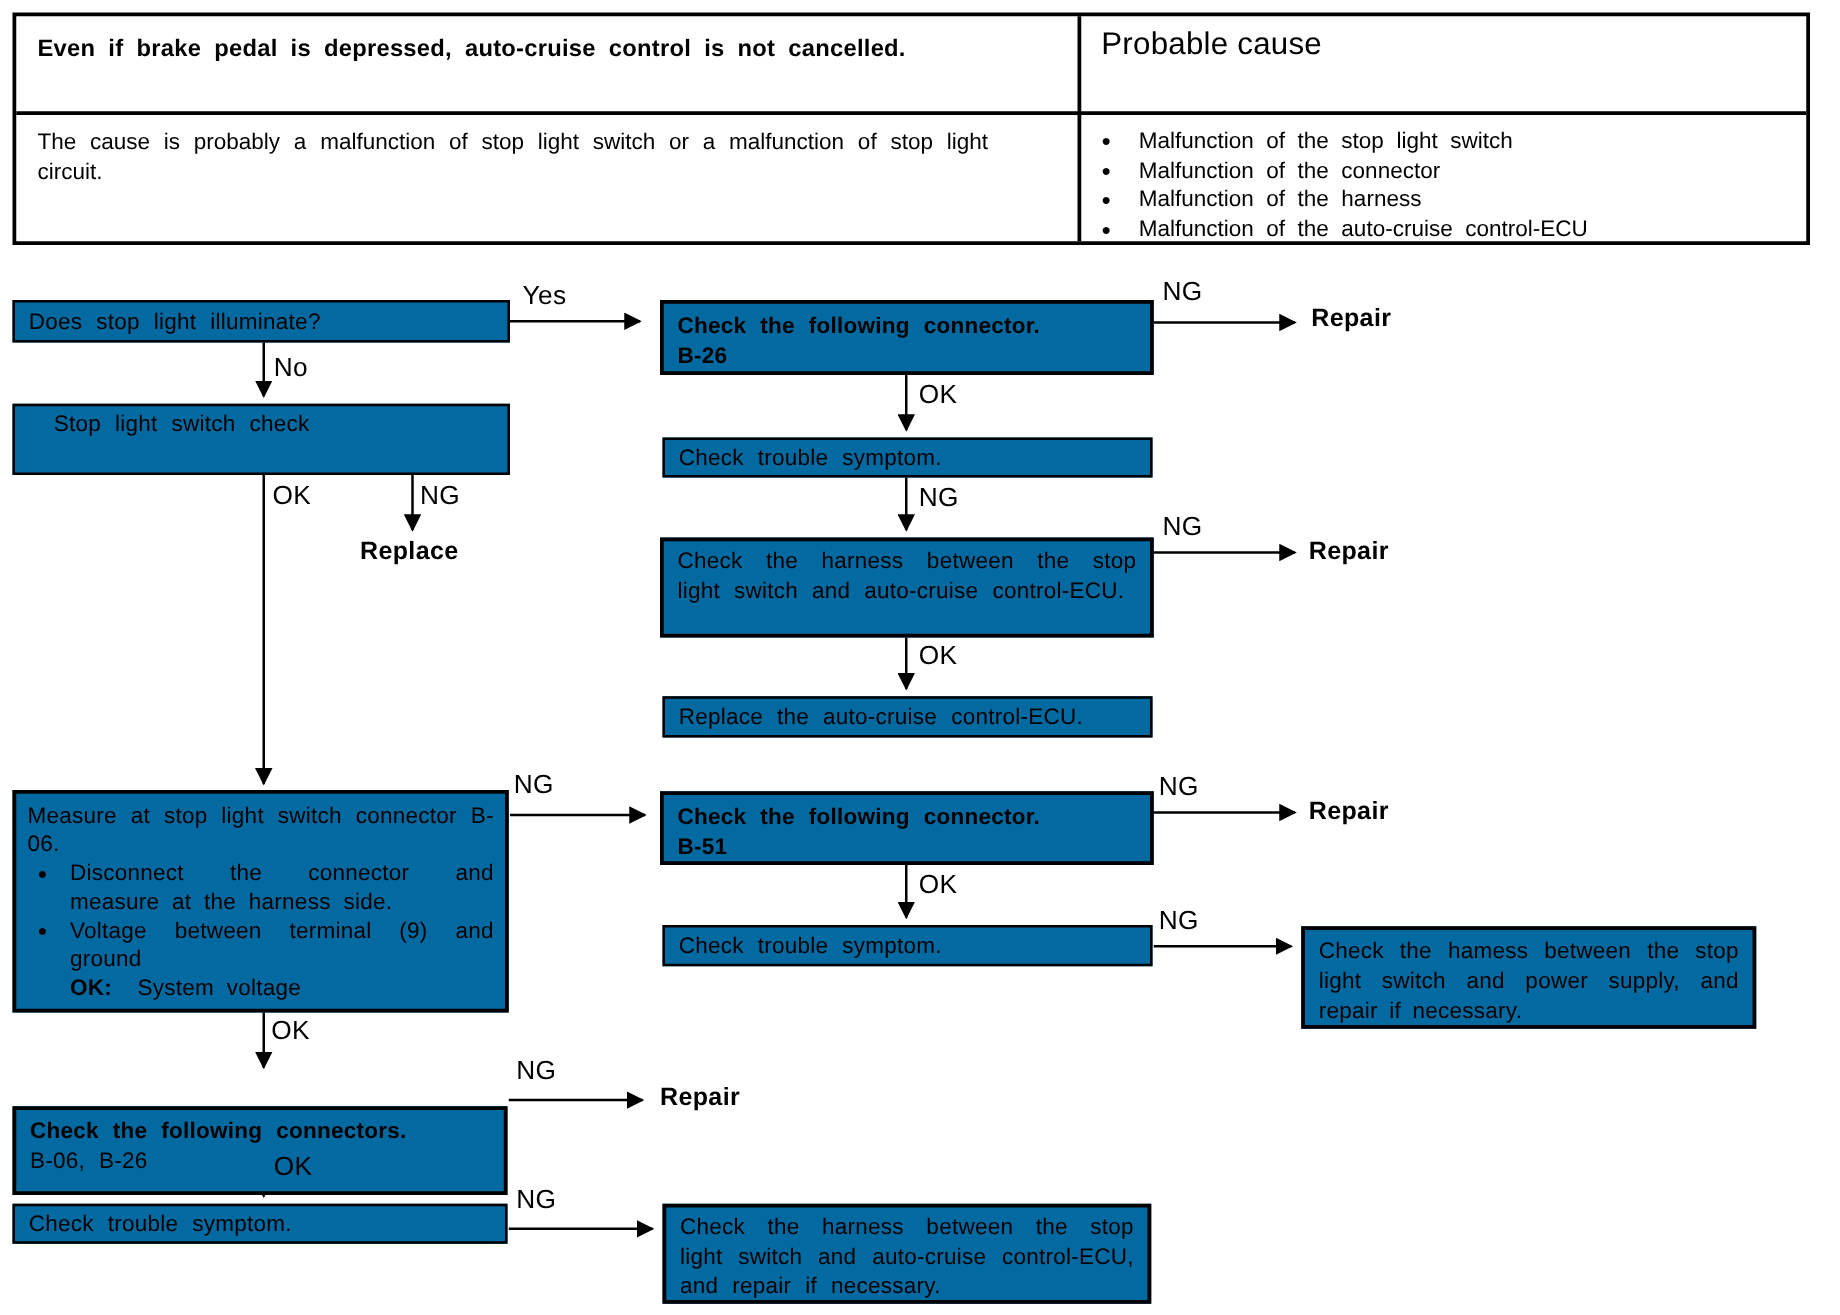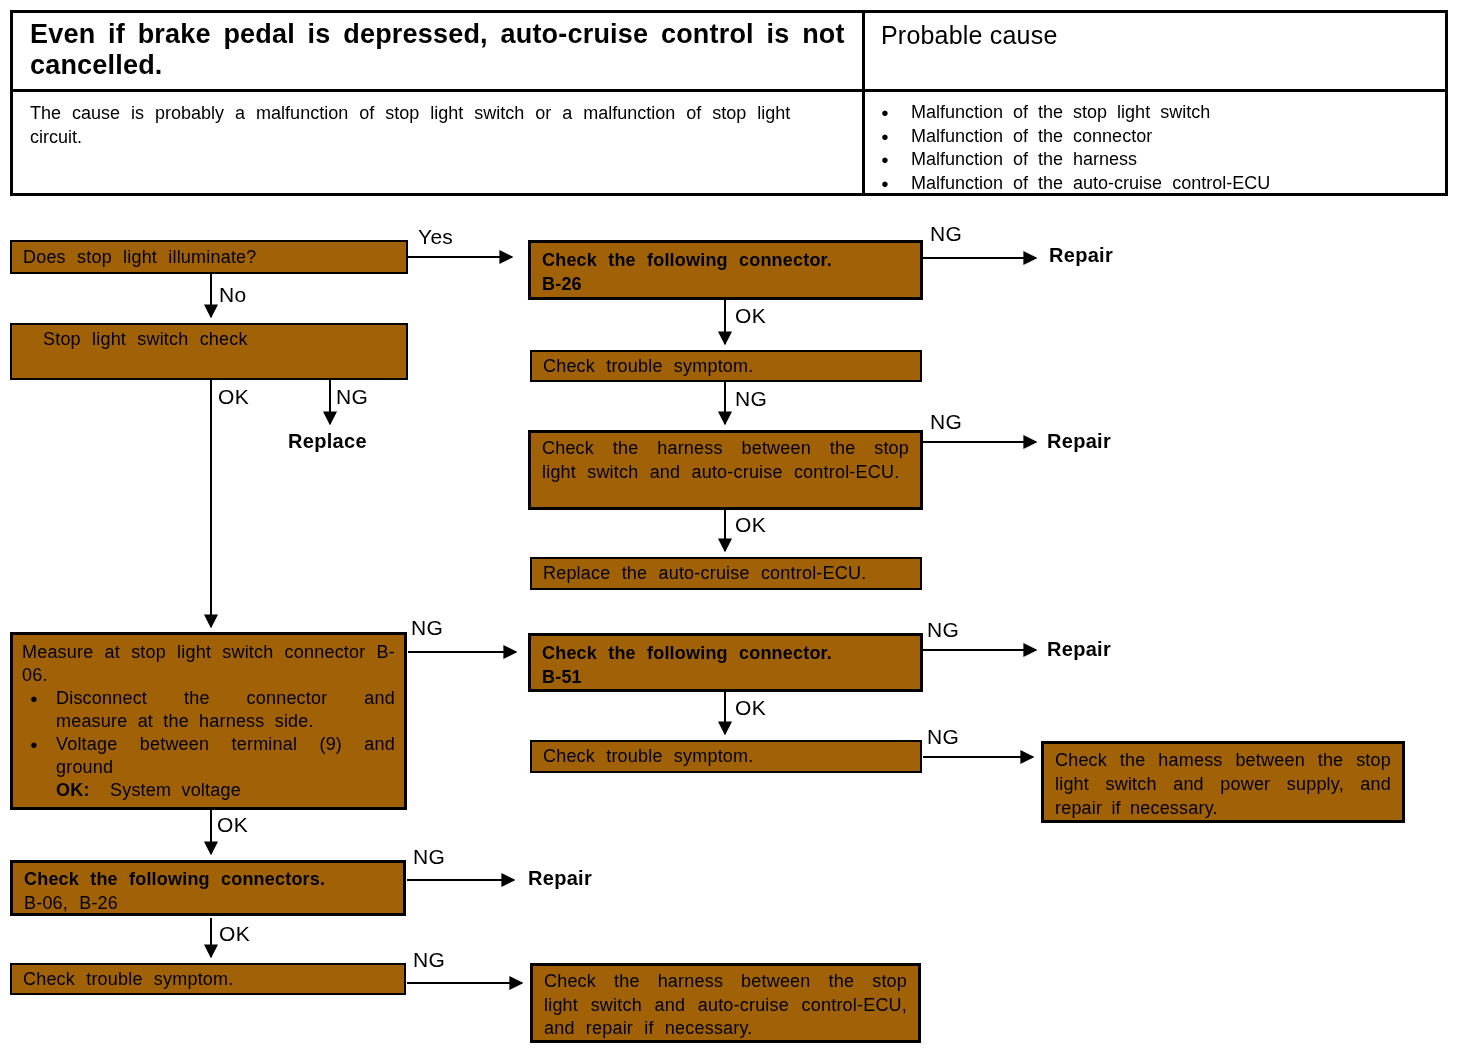--- a/index.html
+++ b/index.html
@@ -4,47 +4,47 @@
 <style>
   html,body{margin:0;padding:0;background:#fff;}
   .page{position:relative;width:1472px;height:1052px;background:#ffffff;
         font-family:"Liberation Sans",sans-serif;color:#000;overflow:hidden;}
 
   
   .tbl{position:absolute;left:10px;top:10px;width:1432px;height:180px;border:3px solid #000;}
   .vdiv{position:absolute;top:0;bottom:0;left:849px;width:3px;background:#000;}
   .hdiv{position:absolute;left:0;right:0;top:76px;height:3px;background:#000;}
   .problem-title{position:absolute;left:17px;top:6px;width:816px;
-                 font-size:27px;font-weight:bold;line-height:31px;word-spacing:5px;letter-spacing:.2px;}
+                 font-size:19px;font-weight:bold;line-height:42px;word-spacing:5px;letter-spacing:.2px;}
   .problem-desc{position:absolute;left:17px;top:88px;width:820px;
                 font-size:18px;line-height:24px;word-spacing:6px;}
   .pc-title{position:absolute;left:868px;top:8px;font-size:25px;font-weight:normal;letter-spacing:.2px;}
   .pc-list{position:absolute;left:868px;top:88px;width:545px;font-size:18px;line-height:23.7px;word-spacing:5px;}
   .pc-item{display:flex;}
   .dot{flex:0 0 30px;font-size:13px;line-height:23.7px;}
 
   
-  .node{position:absolute;box-sizing:border-box;background:#a16207;border:2px solid #000;
+  .node{position:absolute;box-sizing:border-box;background:#0369a1;border:2px solid #000;
         font-size:18px;line-height:23px;padding:3px 11px;word-spacing:6px;letter-spacing:.2px;}
   .thick{border-width:3px;}
   .vcenter{display:flex;align-items:center;}
   .jus{text-align:justify;}
   .bold{font-weight:bold;}
 
   .n-a{left:10px;top:240px;width:398px;height:34px;}
   .n-b{left:10px;top:323px;width:398px;height:57px;padding-left:31px;}
   .n-c{left:528px;top:240px;width:395px;height:60px;padding-top:5px;line-height:24px;}
   .n-d{left:530px;top:350px;width:392px;height:32px;}
   .n-e{left:528px;top:430px;width:395px;height:80px;padding-top:4px;line-height:23.5px;}
   .n-f{left:530px;top:557px;width:392px;height:33px;}
   .n-g{left:10px;top:632px;width:397px;height:178px;padding:6px 9px;word-spacing:5px;}
   .n-h{left:528px;top:633px;width:395px;height:59px;padding-top:5px;line-height:24px;}
   .n-i{left:530px;top:740px;width:392px;height:33px;}
   .n-j{left:1041px;top:741px;width:364px;height:82px;padding-top:4px;line-height:24px;word-spacing:4px;}
-  .n-k{left:10px;top:860px;width:396px;height:56px;padding-top:4px;line-height:24px;}
+  .n-k{left:10px;top:885px;width:396px;height:71px;padding-top:4px;line-height:24px;}
   .n-l{left:10px;top:963px;width:396px;height:32px;}
   .n-m{left:530px;top:963px;width:391px;height:80px;padding-top:4px;line-height:23.5px;}
 
   .g-row{display:flex;}
   .g-dot{flex:0 0 26px;margin-left:8px;font-size:13px;line-height:23px;}
   .g-text{flex:1;text-align:justify;}
   .g-ok{padding-left:34px;}
 
   
   .lbl{position:absolute;font-size:21px;letter-spacing:.3px;}

